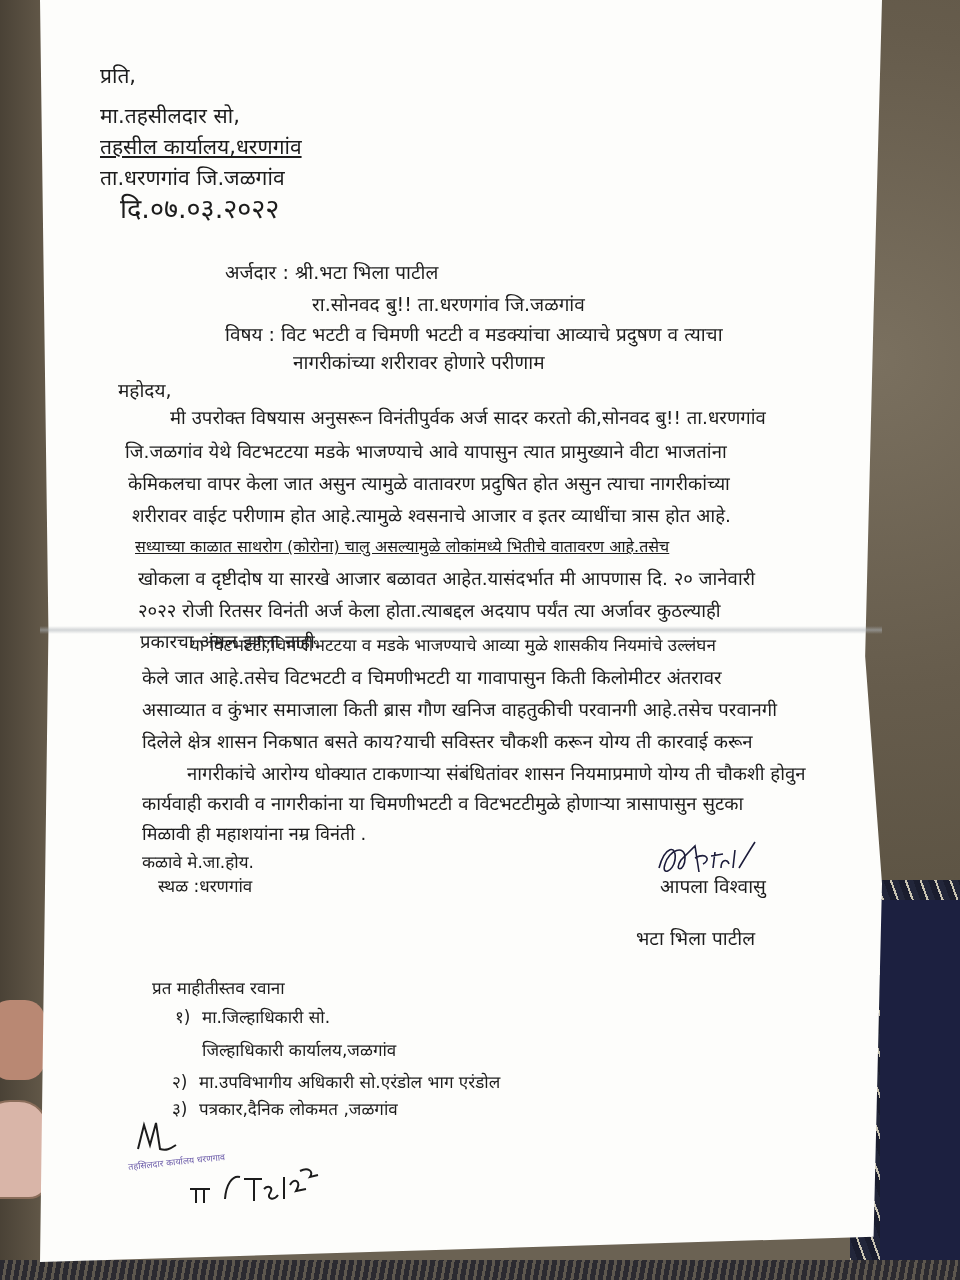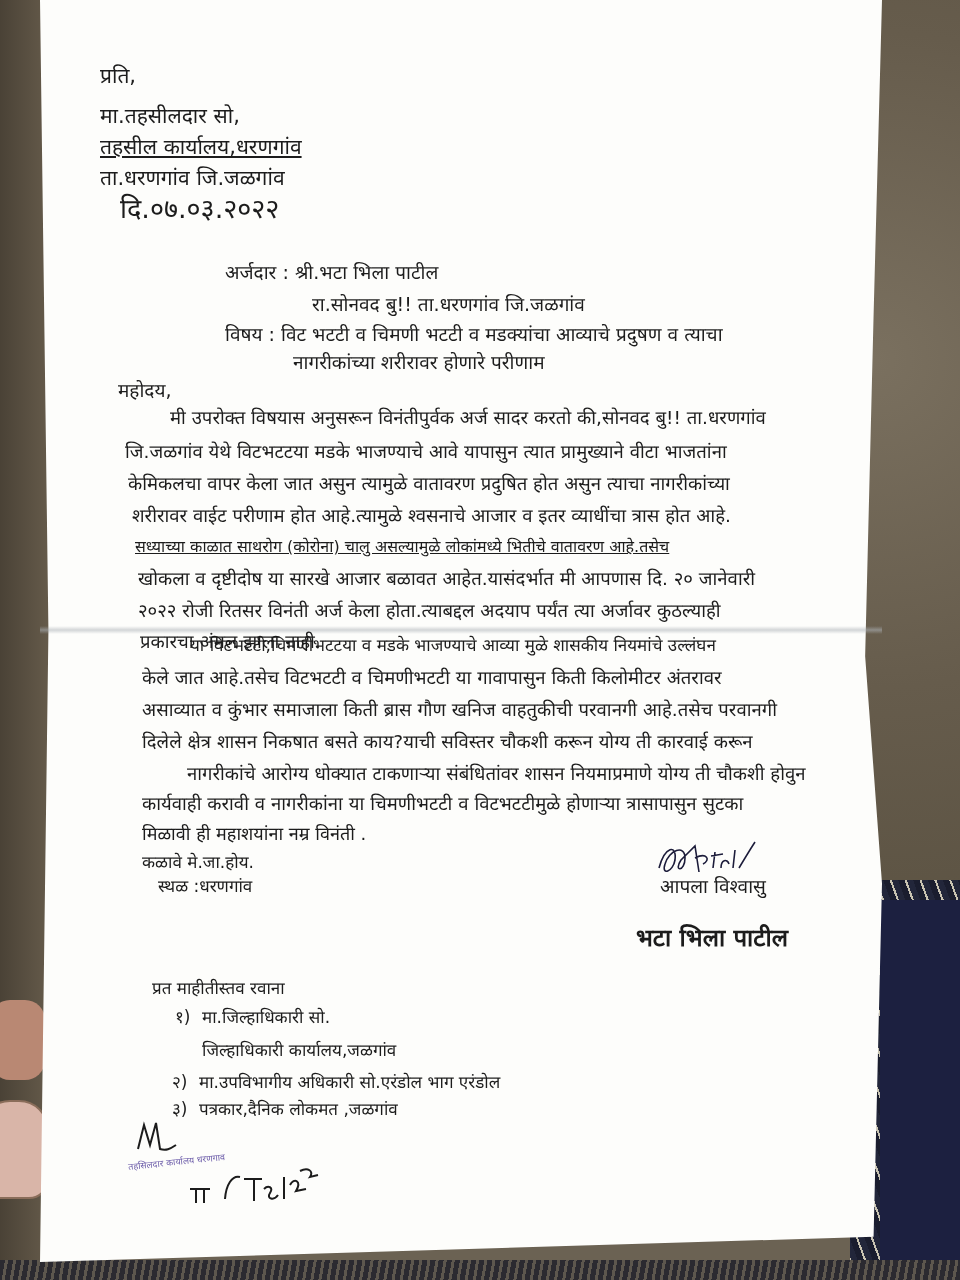--- a/index.html
+++ b/index.html
@@ -102,21 +102,21 @@
   <div class="line" style="left:142px;top:760px;font-size:18.5px;margin-left:45px;">नागरीकांचे आरोग्य धोक्यात टाकणाऱ्या संबंधितांवर शासन नियमाप्रमाणे योग्य ती चौकशी होवुन</div>
   <div class="line" style="left:142px;top:790px;font-size:18.5px;">कार्यवाही करावी व नागरीकांना या चिमणीभटटी व विटभटटीमुळे होणाऱ्या त्रासापासुन सुटका</div>
   <div class="line" style="left:142px;top:820px;font-size:18px;">मिळावी ही महाशयांना नम्र विनंती .</div>
   <div class="line" style="left:142px;top:848px;font-size:17px;">कळावे मे.जा.होय.</div>
 
   <div class="line" style="left:158px;top:872px;font-size:17px;">स्थळ :धरणगांव</div>
   <svg class="sig" viewBox="0 0 110 46">
     <path d="M4 30 C10 8, 22 6, 20 22 C18 34, 6 38, 10 26 C14 12, 30 6, 30 20 C30 34, 18 34, 26 22 L40 8 L44 34 M40 20 C52 14, 56 22, 48 26 M58 30 L60 14 M56 18 L68 16 M66 30 C66 22, 72 20, 74 26 M78 30 L80 12 M84 30 C90 20, 96 10, 100 4" stroke="#1c1c3a" stroke-width="1.6" fill="none"></path>
   </svg>
   <div class="line" style="left:660px;top:872px;font-size:19px;">आपला विश्वासु</div>
-  <div class="line" style="left:636px;top:924px;font-size:24px;font-weight:bold;">भटा भिला पाटील</div>
+  <div class="line" style="left:636px;top:924px;font-size:19px;">भटा भिला पाटील</div>
 
   <div class="line" style="left:152px;top:974px;font-size:17px;">प्रत माहीतीस्तव रवाना</div>
   <div class="line" style="left:175px;top:1003px;font-size:17px;">१)</div>
   <div class="line" style="left:202px;top:1003px;font-size:17px;">मा.जिल्हाधिकारी सो.</div>
   <div class="line" style="left:202px;top:1036px;font-size:17px;">जिल्हाधिकारी  कार्यालय,जळगांव</div>
   <div class="line" style="left:172px;top:1068px;font-size:17px;">२)</div>
   <div class="line" style="left:199px;top:1068px;font-size:17px;text-align:right;">मा.उपविभागीय अधिकारी सो.एरंडोल भाग एरंडोल</div>
   <div class="line" style="left:172px;top:1095px;font-size:17px;">३)</div>
   <div class="line" style="left:199px;top:1095px;font-size:17px;">पत्रकार,दैनिक लोकमत ,जळगांव</div>
 

